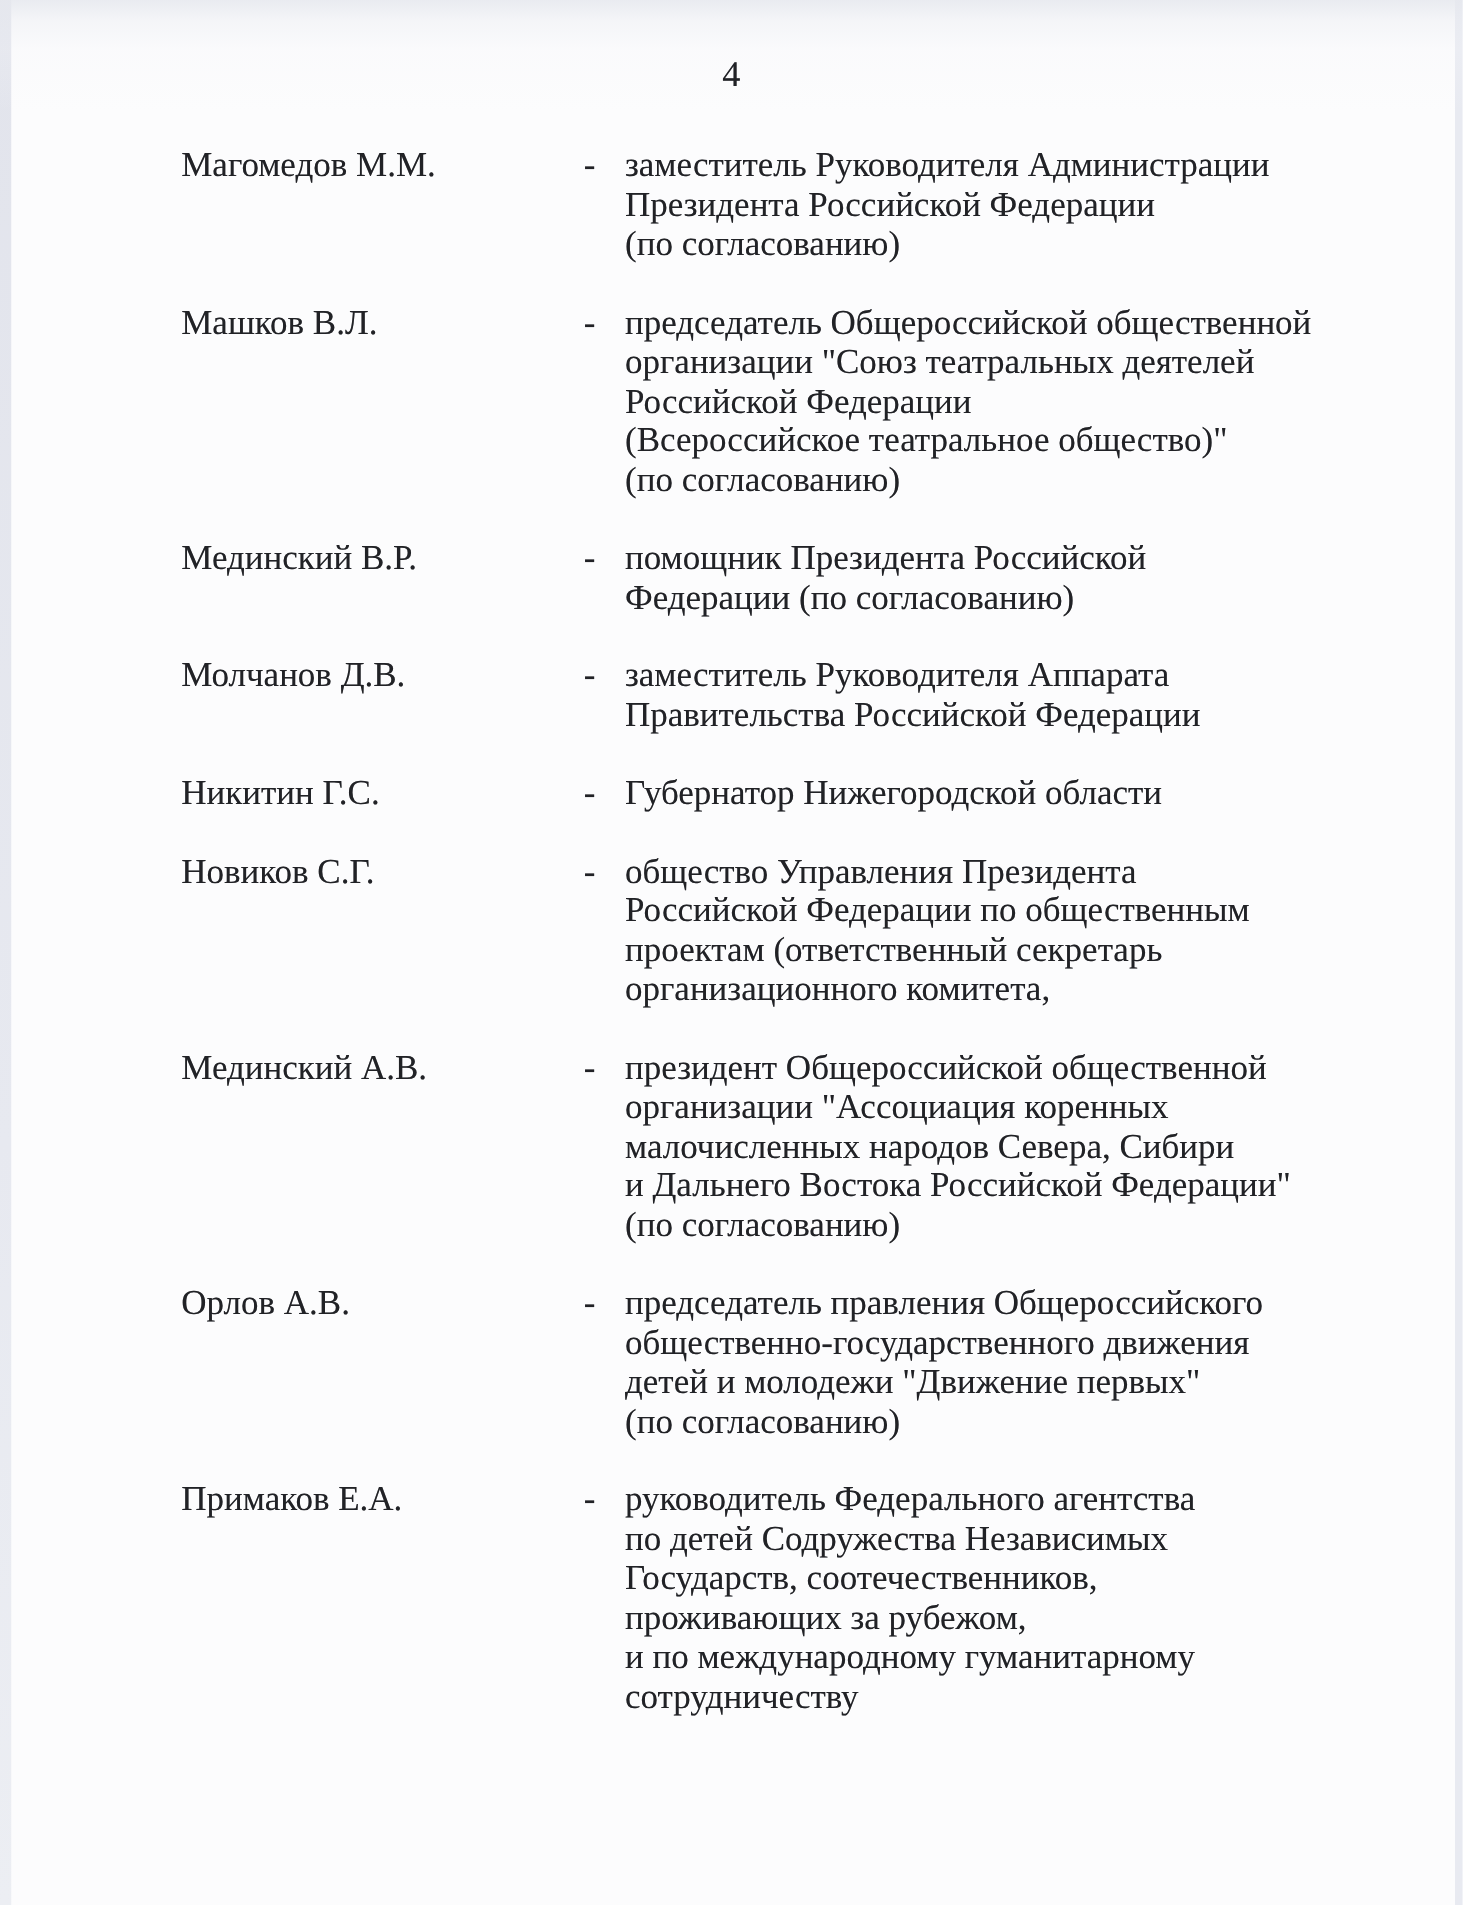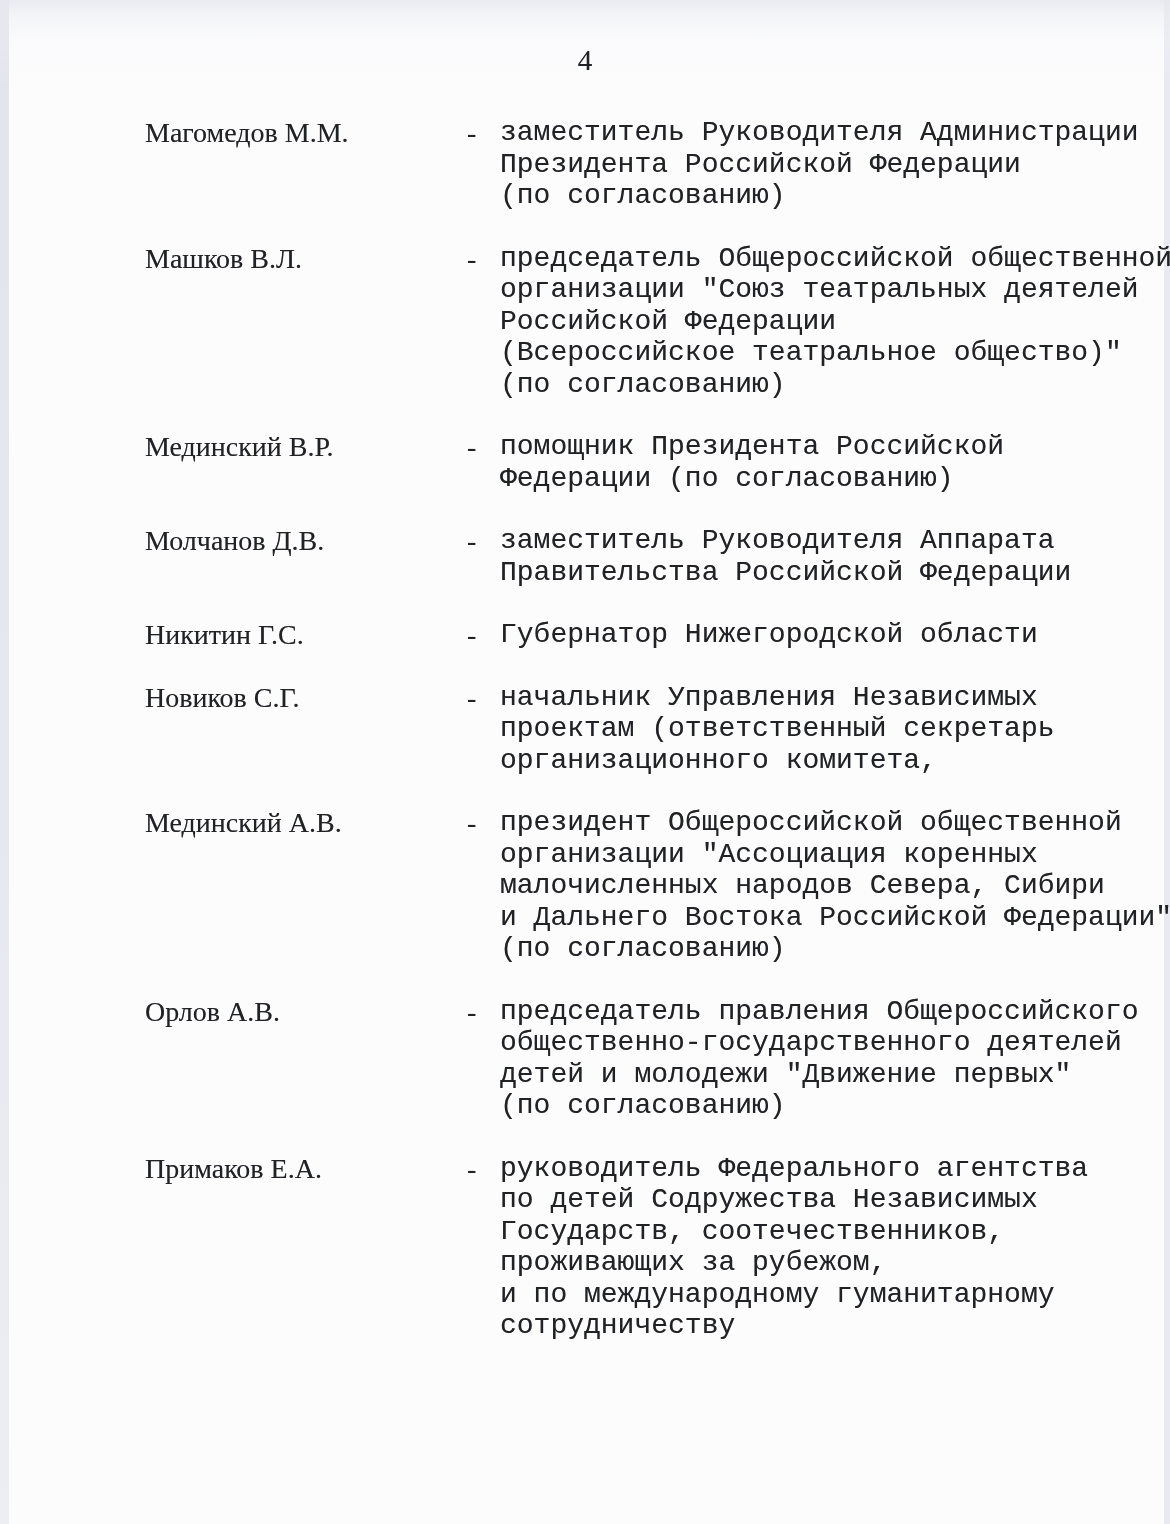--- a/index.html
+++ b/index.html
@@ -68,21 +68,21 @@
     flex: none;
     width: 322px;
     white-space: nowrap;
   }
   .separator-dash {
     flex: none;
     width: 33px;
     white-space: nowrap;
   }
   .member-position { flex: 1; min-width: 0; }
-  .position-line { white-space: nowrap; font-family: Liberation Mono, monospace; }
+  .position-line { white-space: nowrap; }
 </style>
 </head>
 <body>
 
 <div class="edge-strip-left"></div>
 <div class="edge-strip-right"></div>
 <div class="top-shade"></div>
 
 <div class="page">
   <div class="page-number">4</div>
@@ -128,42 +128,43 @@
         <div class="member-name">Никитин Г.С.</div>
         <div class="separator-dash">-</div>
         <div class="member-position">
           <div class="position-line">Губернатор Нижегородской области</div>
         </div>
       </div>
       <div class="entry">
         <div class="member-name">Новиков С.Г.</div>
         <div class="separator-dash">-</div>
         <div class="member-position">
-          <div class="position-line">начальник Управления Независимых</div>
+          <div class="position-line">общество Управления Президента</div>
+          <div class="position-line">Российской Федерации по общественным</div>
           <div class="position-line">проектам (ответственный секретарь</div>
           <div class="position-line">организационного комитета,</div>
         </div>
       </div>
       <div class="entry">
         <div class="member-name">Мединский А.В.</div>
         <div class="separator-dash">-</div>
         <div class="member-position">
           <div class="position-line">президент Общероссийской общественной</div>
           <div class="position-line">организации "Ассоциация коренных</div>
           <div class="position-line">малочисленных народов Севера, Сибири</div>
           <div class="position-line">и Дальнего Востока Российской Федерации"</div>
           <div class="position-line">(по согласованию)</div>
         </div>
       </div>
       <div class="entry">
         <div class="member-name">Орлов А.В.</div>
         <div class="separator-dash">-</div>
         <div class="member-position">
           <div class="position-line">председатель правления Общероссийского</div>
-          <div class="position-line">общественно-государственного деятелей</div>
+          <div class="position-line">общественно-государственного движения</div>
           <div class="position-line">детей и молодежи "Движение первых"</div>
           <div class="position-line">(по согласованию)</div>
         </div>
       </div>
       <div class="entry">
         <div class="member-name">Примаков Е.А.</div>
         <div class="separator-dash">-</div>
         <div class="member-position">
           <div class="position-line">руководитель Федерального агентства</div>
           <div class="position-line">по детей Содружества Независимых</div>

